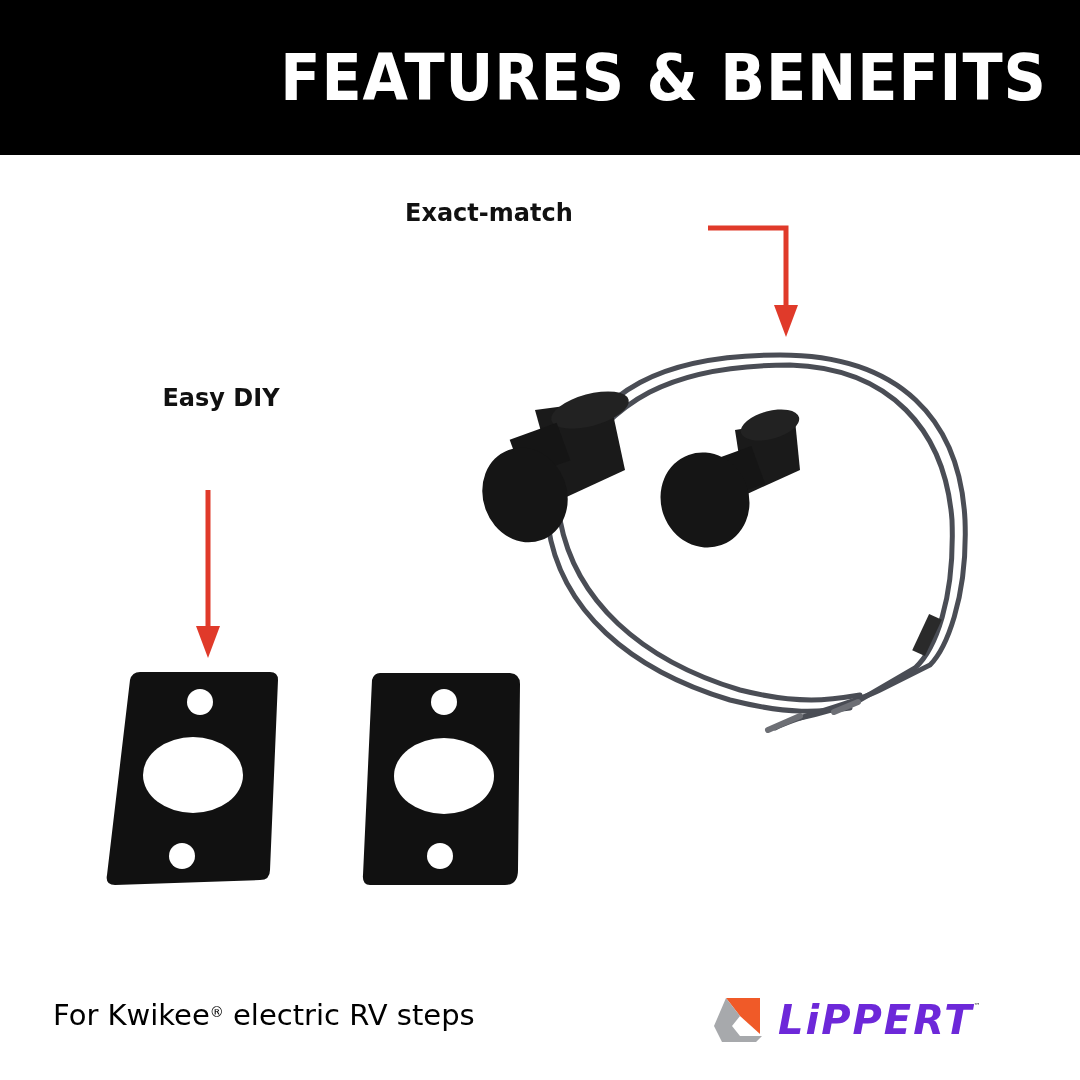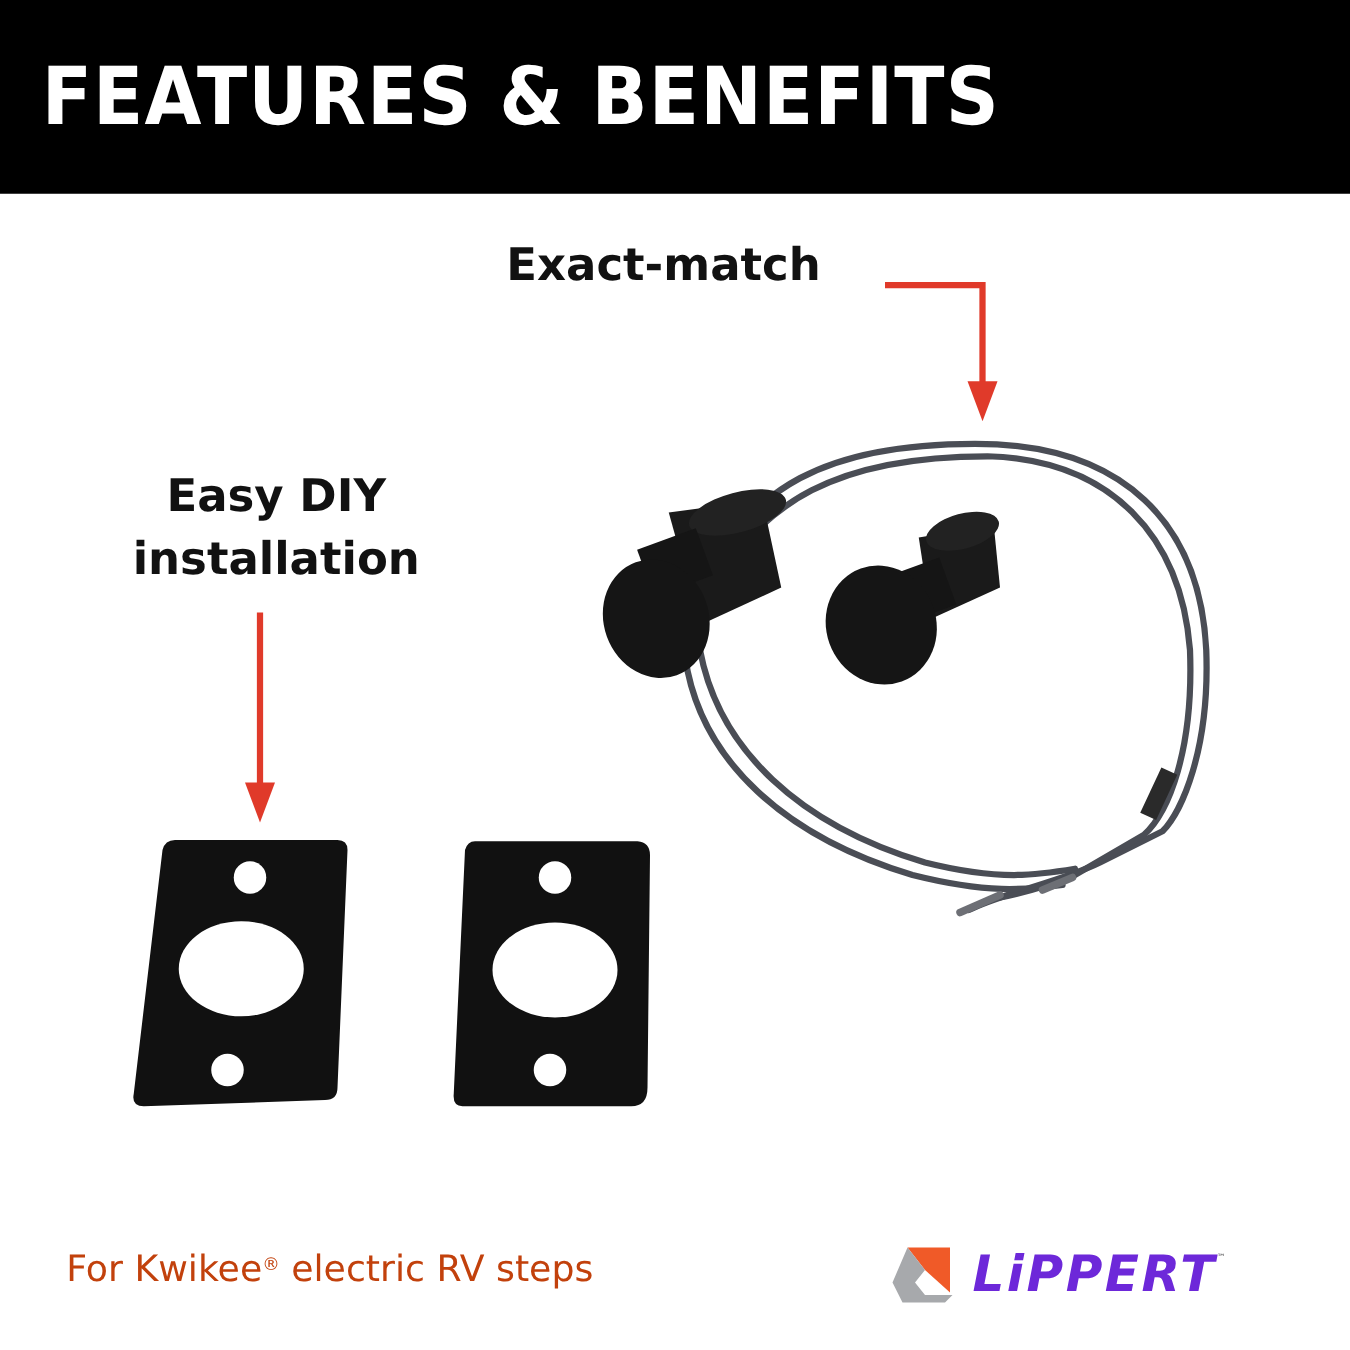--- a/index.html
+++ b/index.html
@@ -1,24 +1,24 @@
 <!DOCTYPE html>
 <html><head>
 <meta charset="utf-8">
 <style>
   html, body { margin:0; padding:0; }
   body { width:1080px; height:1080px; background:#ffffff; position:relative; overflow:hidden; font-family:"DejaVu Sans", sans-serif; }
-  .banner { position:absolute; left:0; top:0; width:1080px; height:155px; background:#000; display:flex; align-items:center; justify-content:flex-start; }
+  .banner { position:absolute; left:0; top:0; width:1080px; height:155px; background:#000; display:flex; align-items:center; justify-content:flex-end; }
   .banner-title { color:#fff; font-family:"DejaVu Sans", sans-serif; font-weight:bold; font-size:64px; letter-spacing:1px; transform:scaleX(0.92); }
-  .callout { position:absolute; font-family:"DejaVu Sans", sans-serif; font-weight:bold; color:#111; font-size:36px; line-height:50px; text-align:center; }
+  .callout { position:absolute; font-family:"DejaVu Sans", sans-serif; font-weight:bold; color:#111; font-size:24px; line-height:50px; text-align:center; }
   .callout-right { left:405px; top:188px; text-align:left; }
   .callout-left { left:96px; top:373px; width:250px;text-align:center; }
   .arrow-svg { position:absolute; left:0; top:0; width:1080px; height:1080px; pointer-events:none; }
   .product-svg { position:absolute; left:0; top:0; width:1080px; height:1080px; }
-  .footer-text { position:absolute; left:53px; top:998px; font-size:29px; color:#c2410c; font-family:"DejaVu Sans", sans-serif; }
+  .footer-text { position:absolute; left:53px; top:998px; font-size:29px; color:#000000; font-family:"DejaVu Sans", sans-serif; }
   .footer-text sup { font-size:14px; vertical-align:top; position:relative; top:6px; }
   .logo { position:absolute; left:712px; top:990px; width:330px; height:60px; display:flex; align-items:center; }
   .logo-word { font-family:"DejaVu Sans", sans-serif; font-weight:bold; font-style:italic; font-size:40px; color:#6d28d9; letter-spacing:2px; margin-left:6px; }
   .logo-tm { font-size:7px; color:#3a3a3c; position:relative; top:-14px; }
 </style>
 </head>
 <body>
 
 <div class="banner">
   <div class="banner-title">FEATURES &amp; BENEFITS</div>
@@ -76,21 +76,20 @@
     <polygon points="196,626 220,626 208,658" fill="#e03a2a"></polygon>
   </g>
 </svg>
 
 <div class="callout callout-right">
   <div>Exact-match</div>
 </div>
 
 <div class="callout callout-left">
   <div>Easy DIY</div>
-  <div>installation</div>
 </div>
 
 <div class="footer-text">
   <span>For Kwikee</span><sup>®</sup><span> electric RV steps</span>
 </div>
 
 <div class="logo">
   <svg width="60" height="48" viewBox="0 0 60 48">
     <polygon points="14,2 48,2 48,38 28,20" fill="#f05a28"></polygon>
     <polygon points="14,2 28,20 20,30 28,40 50,40 44,46 10,46 2,30" fill="#a7a9ac"></polygon>

